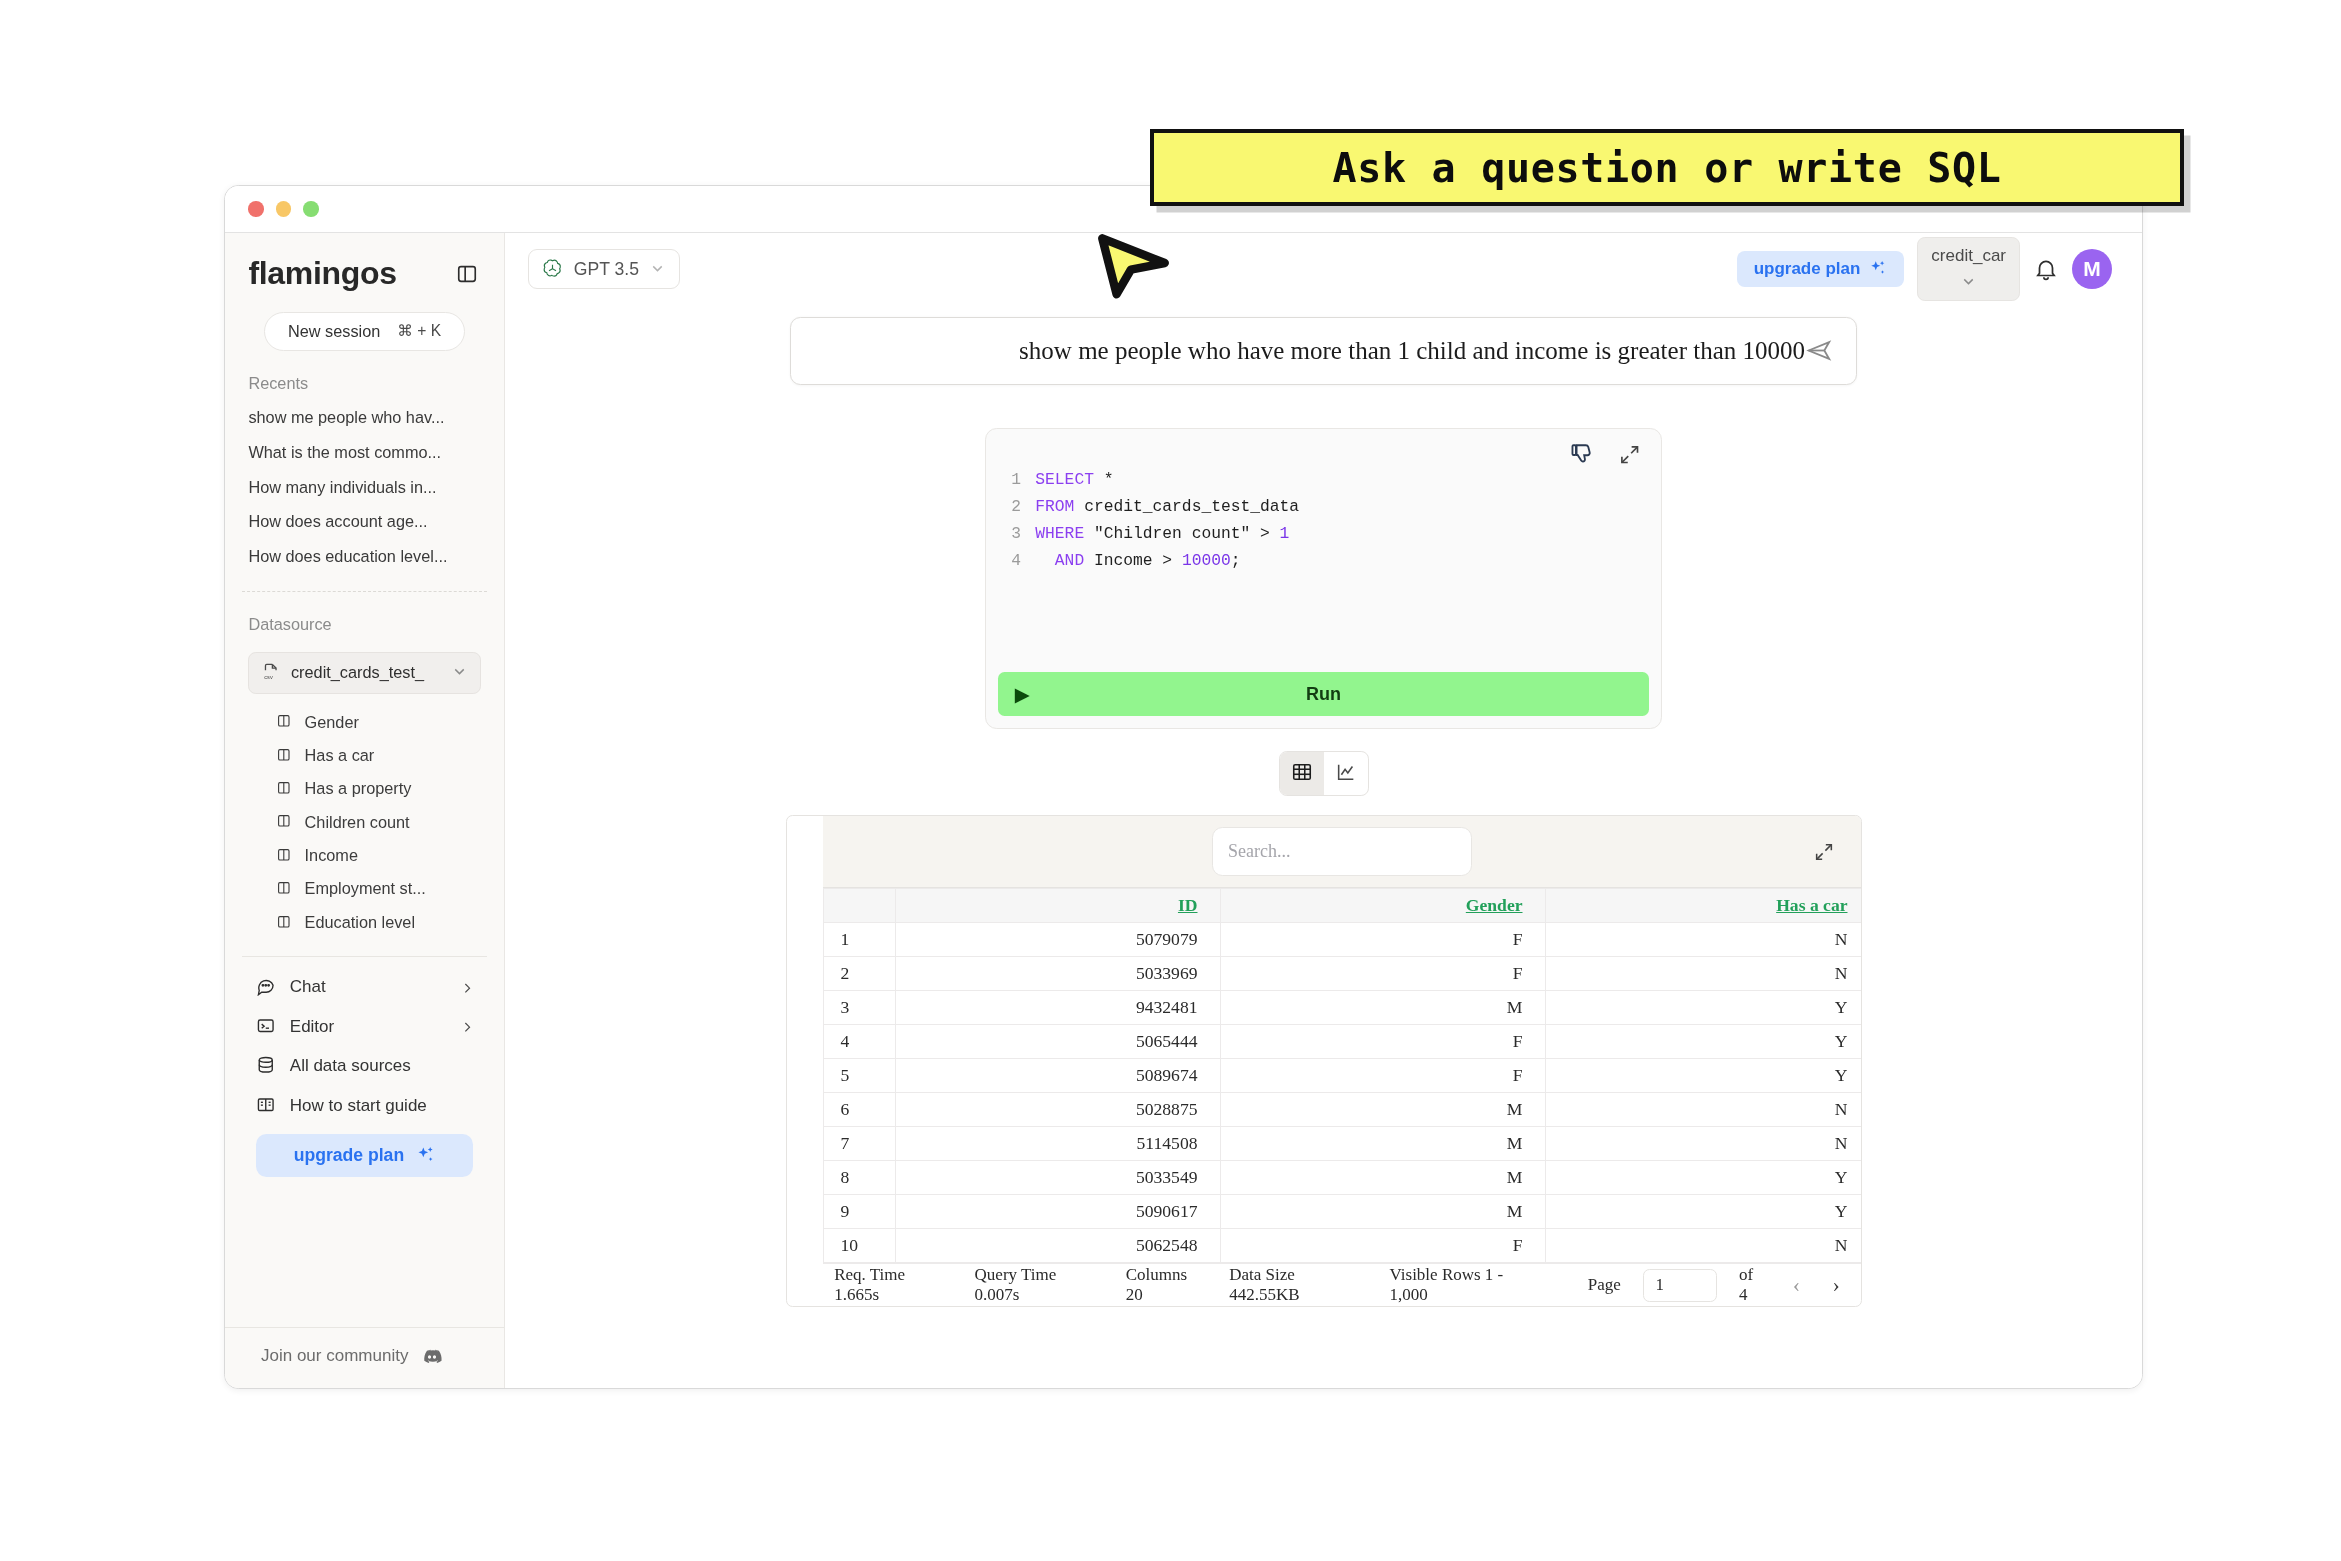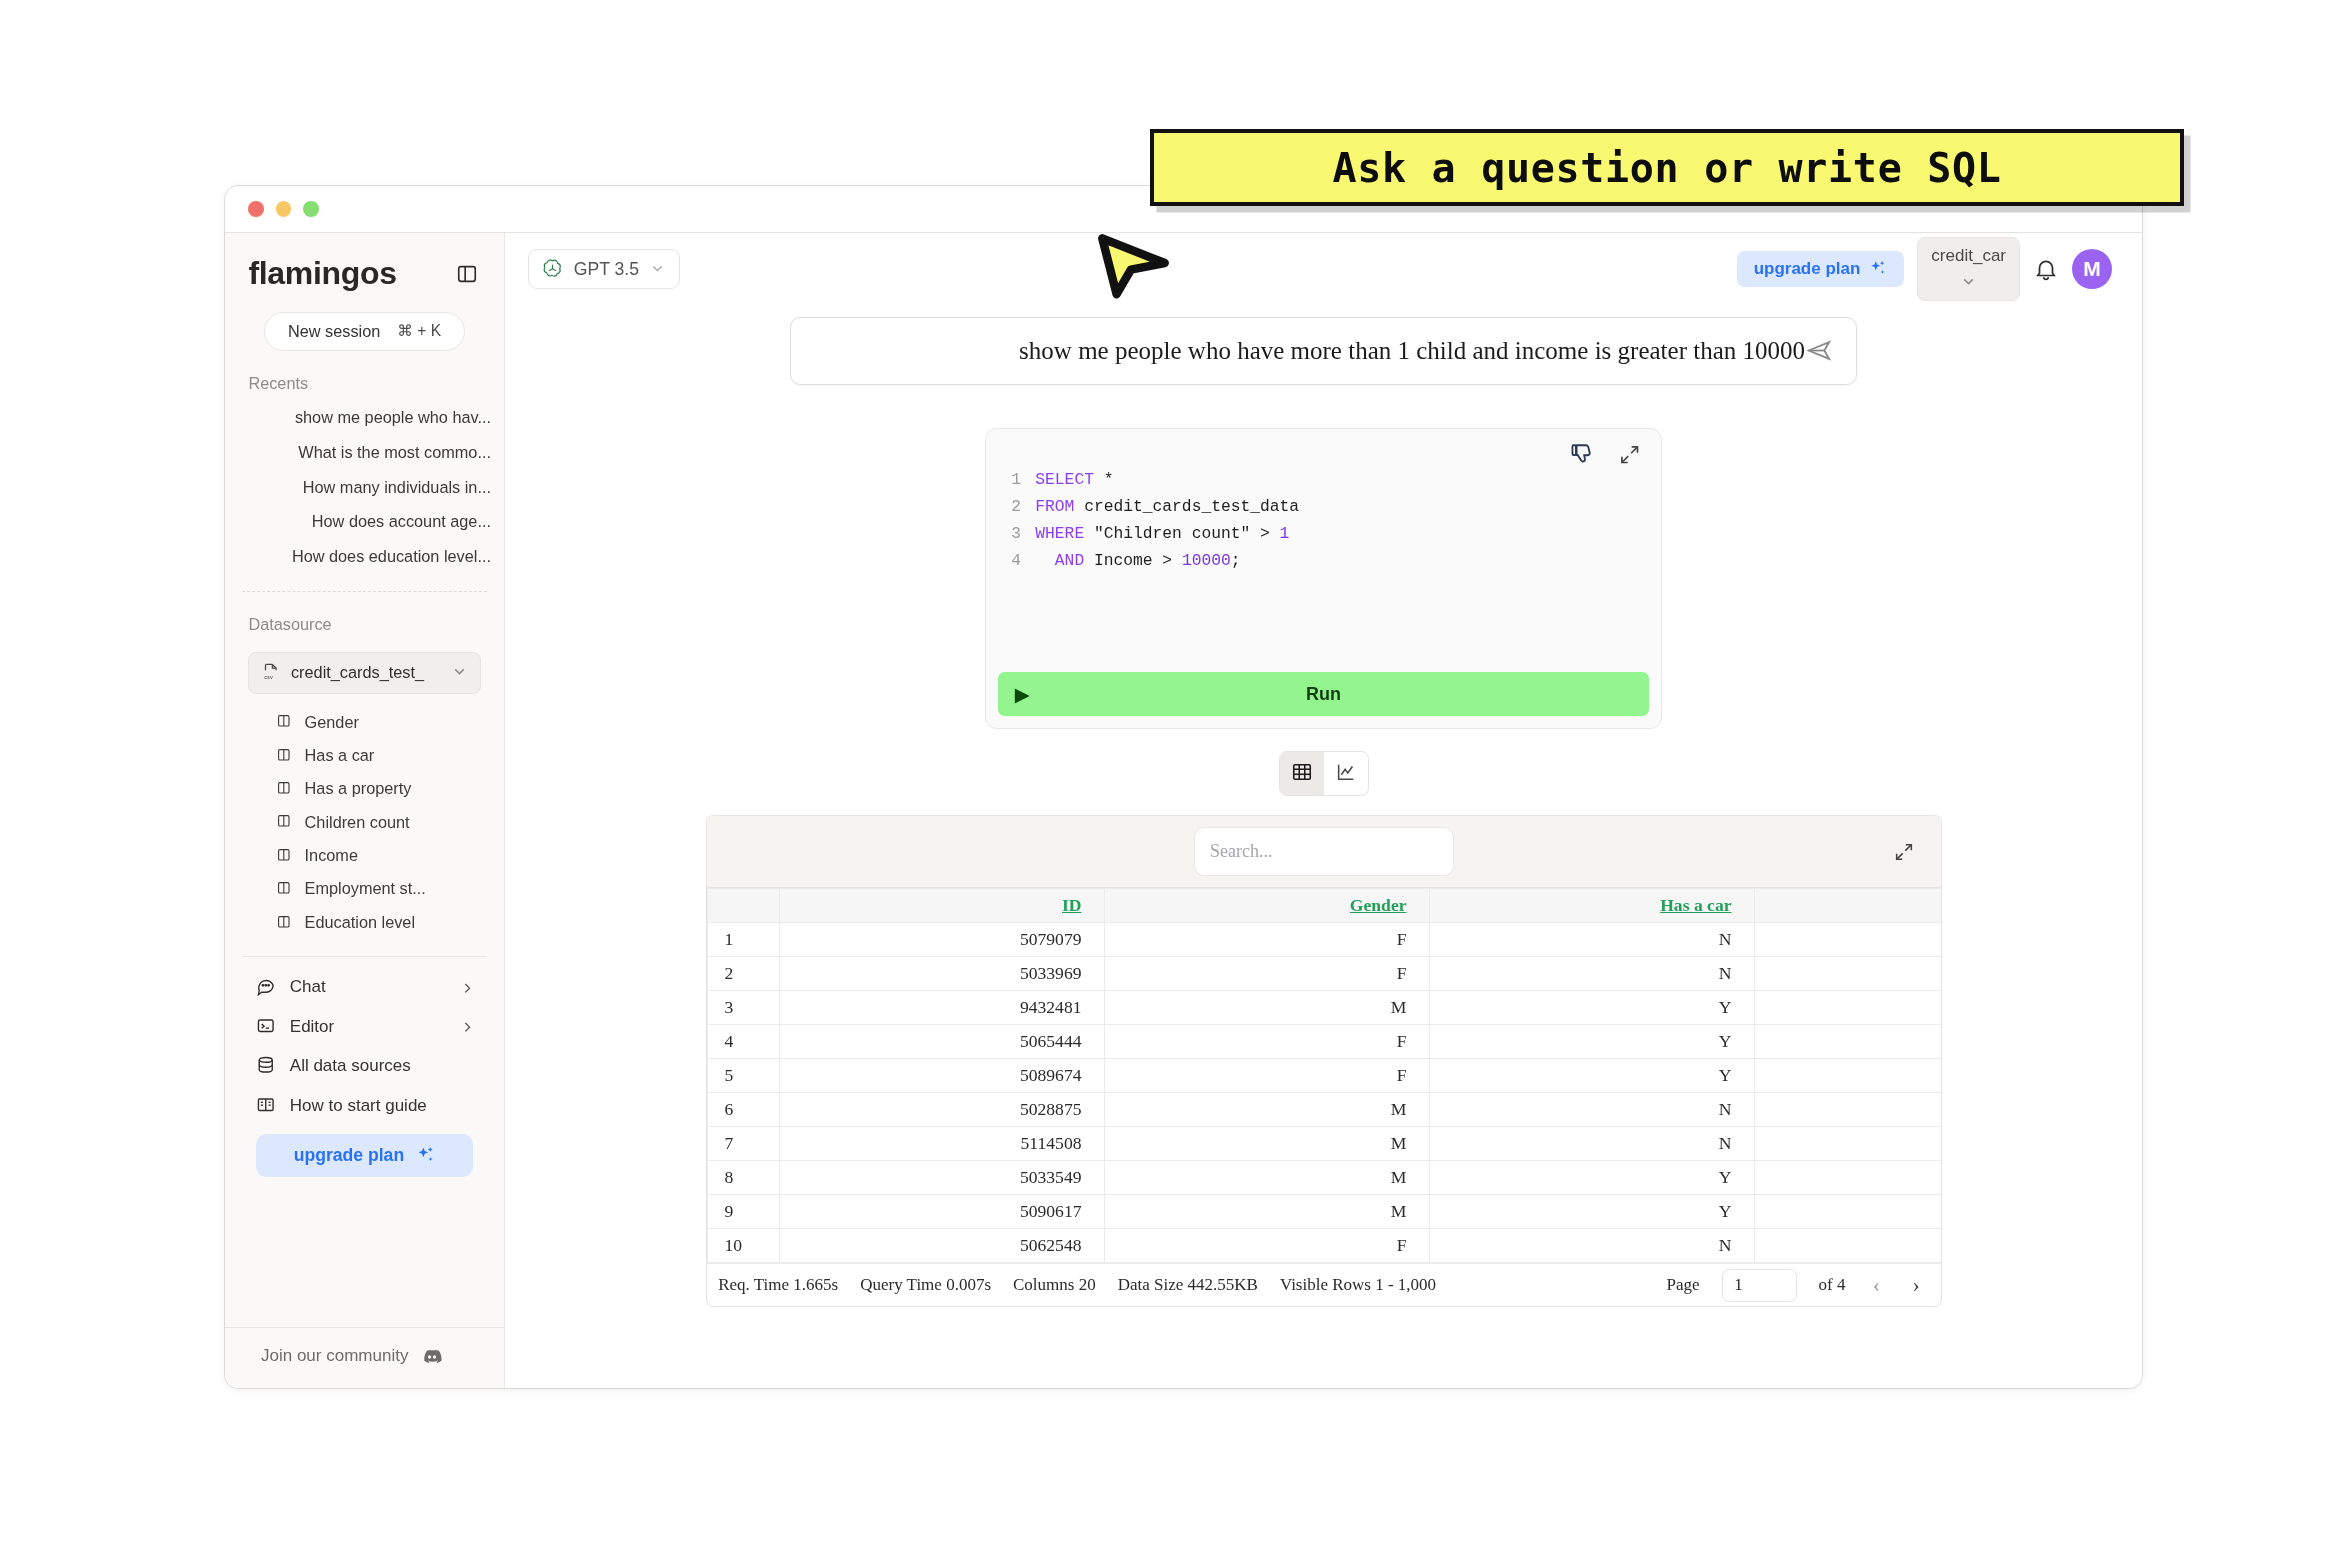--- a/index.html
+++ b/index.html
@@ -55,21 +55,21 @@
   .newsession-wrap { padding: 19.5px 22px 0 22px; display:flex; justify-content:center; }
   .newsession {
     background:#fff; border:1.3px solid #e8e6e3; border-radius: 26px;
     padding: 9px 23.4px; display:flex; align-items:center; gap:17px;
     font-size: 16.3px; color:#333; white-space: nowrap;
   }
   .kbd { color:#4a4a4a; font-size: 15.6px; }
 
   .sec-label { padding: 23.4px 0 7.8px 23.4px; font-size: 16.3px; color:#8b8b8b; }
 
-  .recents { padding: 0 13px 0 23.4px; text-align: right; }
+  .recents { padding: 0 13px 0 23.4px; }
   .recent-item {
     font-size: 16.3px; color:#3a3a3a; padding: 7.8px 0; white-space:nowrap;
     overflow:hidden; text-overflow: ellipsis;
   }
 
   .dashed {
     margin: 17px 17px 0 17px;
     border-top: 1.3px dashed #dcdad6;
   }
 
@@ -193,22 +193,22 @@
   .toggle {
     display:flex; border:1.3px solid #e5e3e0; border-radius:7.8px; overflow:hidden;
     background:#fff;
   }
   .tgl { width: 44px; height:43px; display:flex; align-items:center; justify-content:center; }
   .tgl.on { background:#eceae7; }
 
   
   .results-wrap { display:flex; justify-content:center; margin-top: 19.5px; }
   .results {
-    width: 1236px;
-    border:1.3px solid #e5e3e0; border-radius: 6.5px; overflow:hidden; background:#fff;
+    width: 1076px;
+    border:1.3px solid #e5e3e0; border-radius: 6.5px; overflow:hidden; background:#fff;padding-left:36px;
   }
   .res-top {
     background:#f6f4f0; height:72px; display:flex; align-items:center; justify-content:center;
     position:relative; border-bottom:1.3px solid #e5e3e0;
   }
   .search {
     width: 260px; height:49px; background:#fff;
     border:1.3px solid #e8e6e3; border-radius: 10.4px;
     display:flex; align-items:center; padding:0 15.6px;
     font-family:"Liberation Serif", serif; font-size:18px; color:#a5a5ab;

